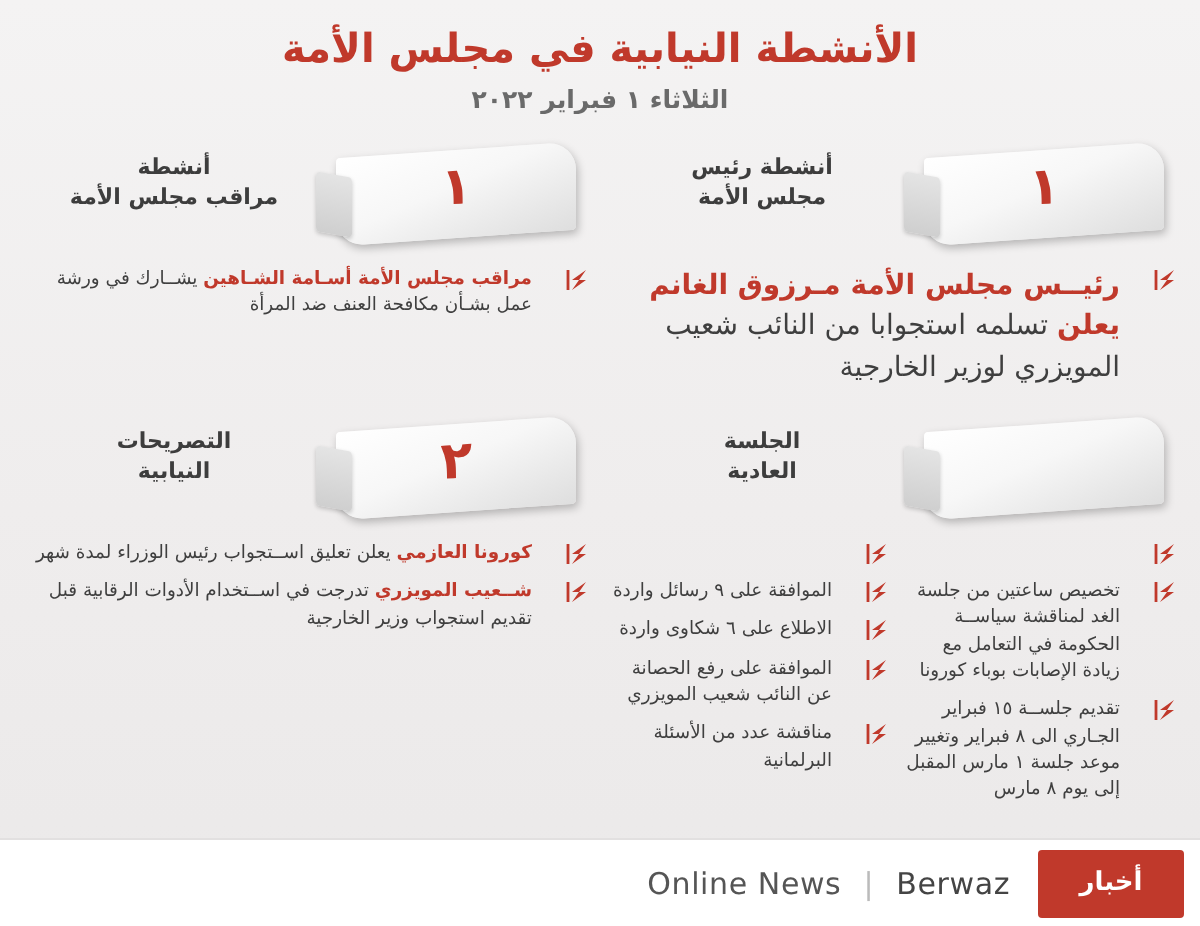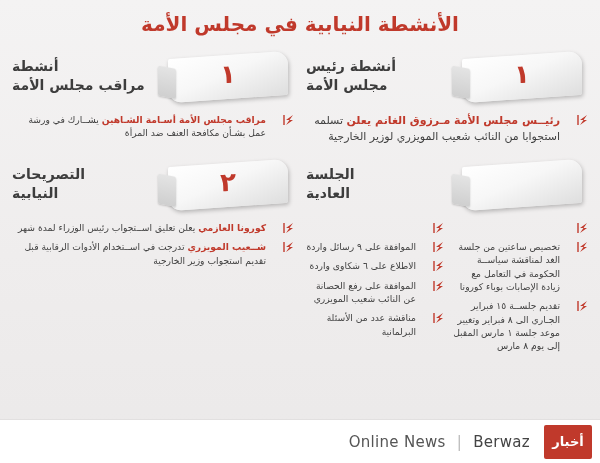--- a/index.html
+++ b/index.html
@@ -79,22 +79,22 @@
     font-size:26px; font-weight:bold;
     color:#c0392b;
     z-index:3;
     transform:skewY(-4deg);
   }
   .num-pos { right:6px; }
 
   .quad-head {
     position:absolute;
     right:132px; top:8px;
-    text-align:left;
-    font-size:14px; font-weight:bold;
+    text-align:center;
+    font-size:11px; font-weight:bold;
     color:#3d3d3d;
     line-height:1.35;
     width:150px;
     direction:rtl;
   }
   .quad-head .l2 { display:block; }
 
   
   ul.items {
     list-style:none;
@@ -119,40 +119,40 @@
     margin-top:1px;
     position:relative;
   }
   .arrow svg { display:block; }
 
   .accent { color:#c0392b; font-weight:bold; }
 
   .list-pad { padding:2px 4px 0 4px; }
 
   
-  .q-topright ul.items li { font-size:11px; }
+  .q-topright ul.items li { font-size:14px; }
 
   
   .footer {
     position:absolute;
     left:0; bottom:0;
     width:600px; height:44px;
     background:#ffffff;
     border-top:1px solid #e2e0e0;
     display:flex;
     align-items:center;
     justify-content:flex-end;
     direction:ltr;
   }
   .footer-inner {
     display:flex; align-items:center; gap:0;
     height:44px;
   }
   .logo-badge {
-    width:48px; height:34px;
+    width:73px; height:34px;
     background:#c0392b;
     display:flex; align-items:center; justify-content:center;
     margin-right:8px;
     border-radius:2px;
     text-align:center;
   }
   .logo-badge span {
     color:#fff; font-size:13px; font-weight:bold;
     font-family:"DejaVu Sans", sans-serif;
   }
@@ -164,20 +164,21 @@
   .brand .sep { color:#bbb; padding:0 6px; }
   .brand .b2 { color:#444; }
 </style>
 </head>
 <body>
 
 <div class="page">
 
   <div class="header">
     <div class="title">الأنشطة النيابية في مجلس الأمة</div>
+    <div class="subtitle">الثلاثاء ١ فبراير ٢٠٢٢</div>
   </div>
 
   <div class="grid">
 
     <div class="quad q-topright">
       <div class="ribbon-wrap">
         <div class="ribbon ribbon-right"></div>
         <div class="num num-pos">١</div>
         <div class="quad-head">
           <span class="l1">أنشطة رئيس</span>

